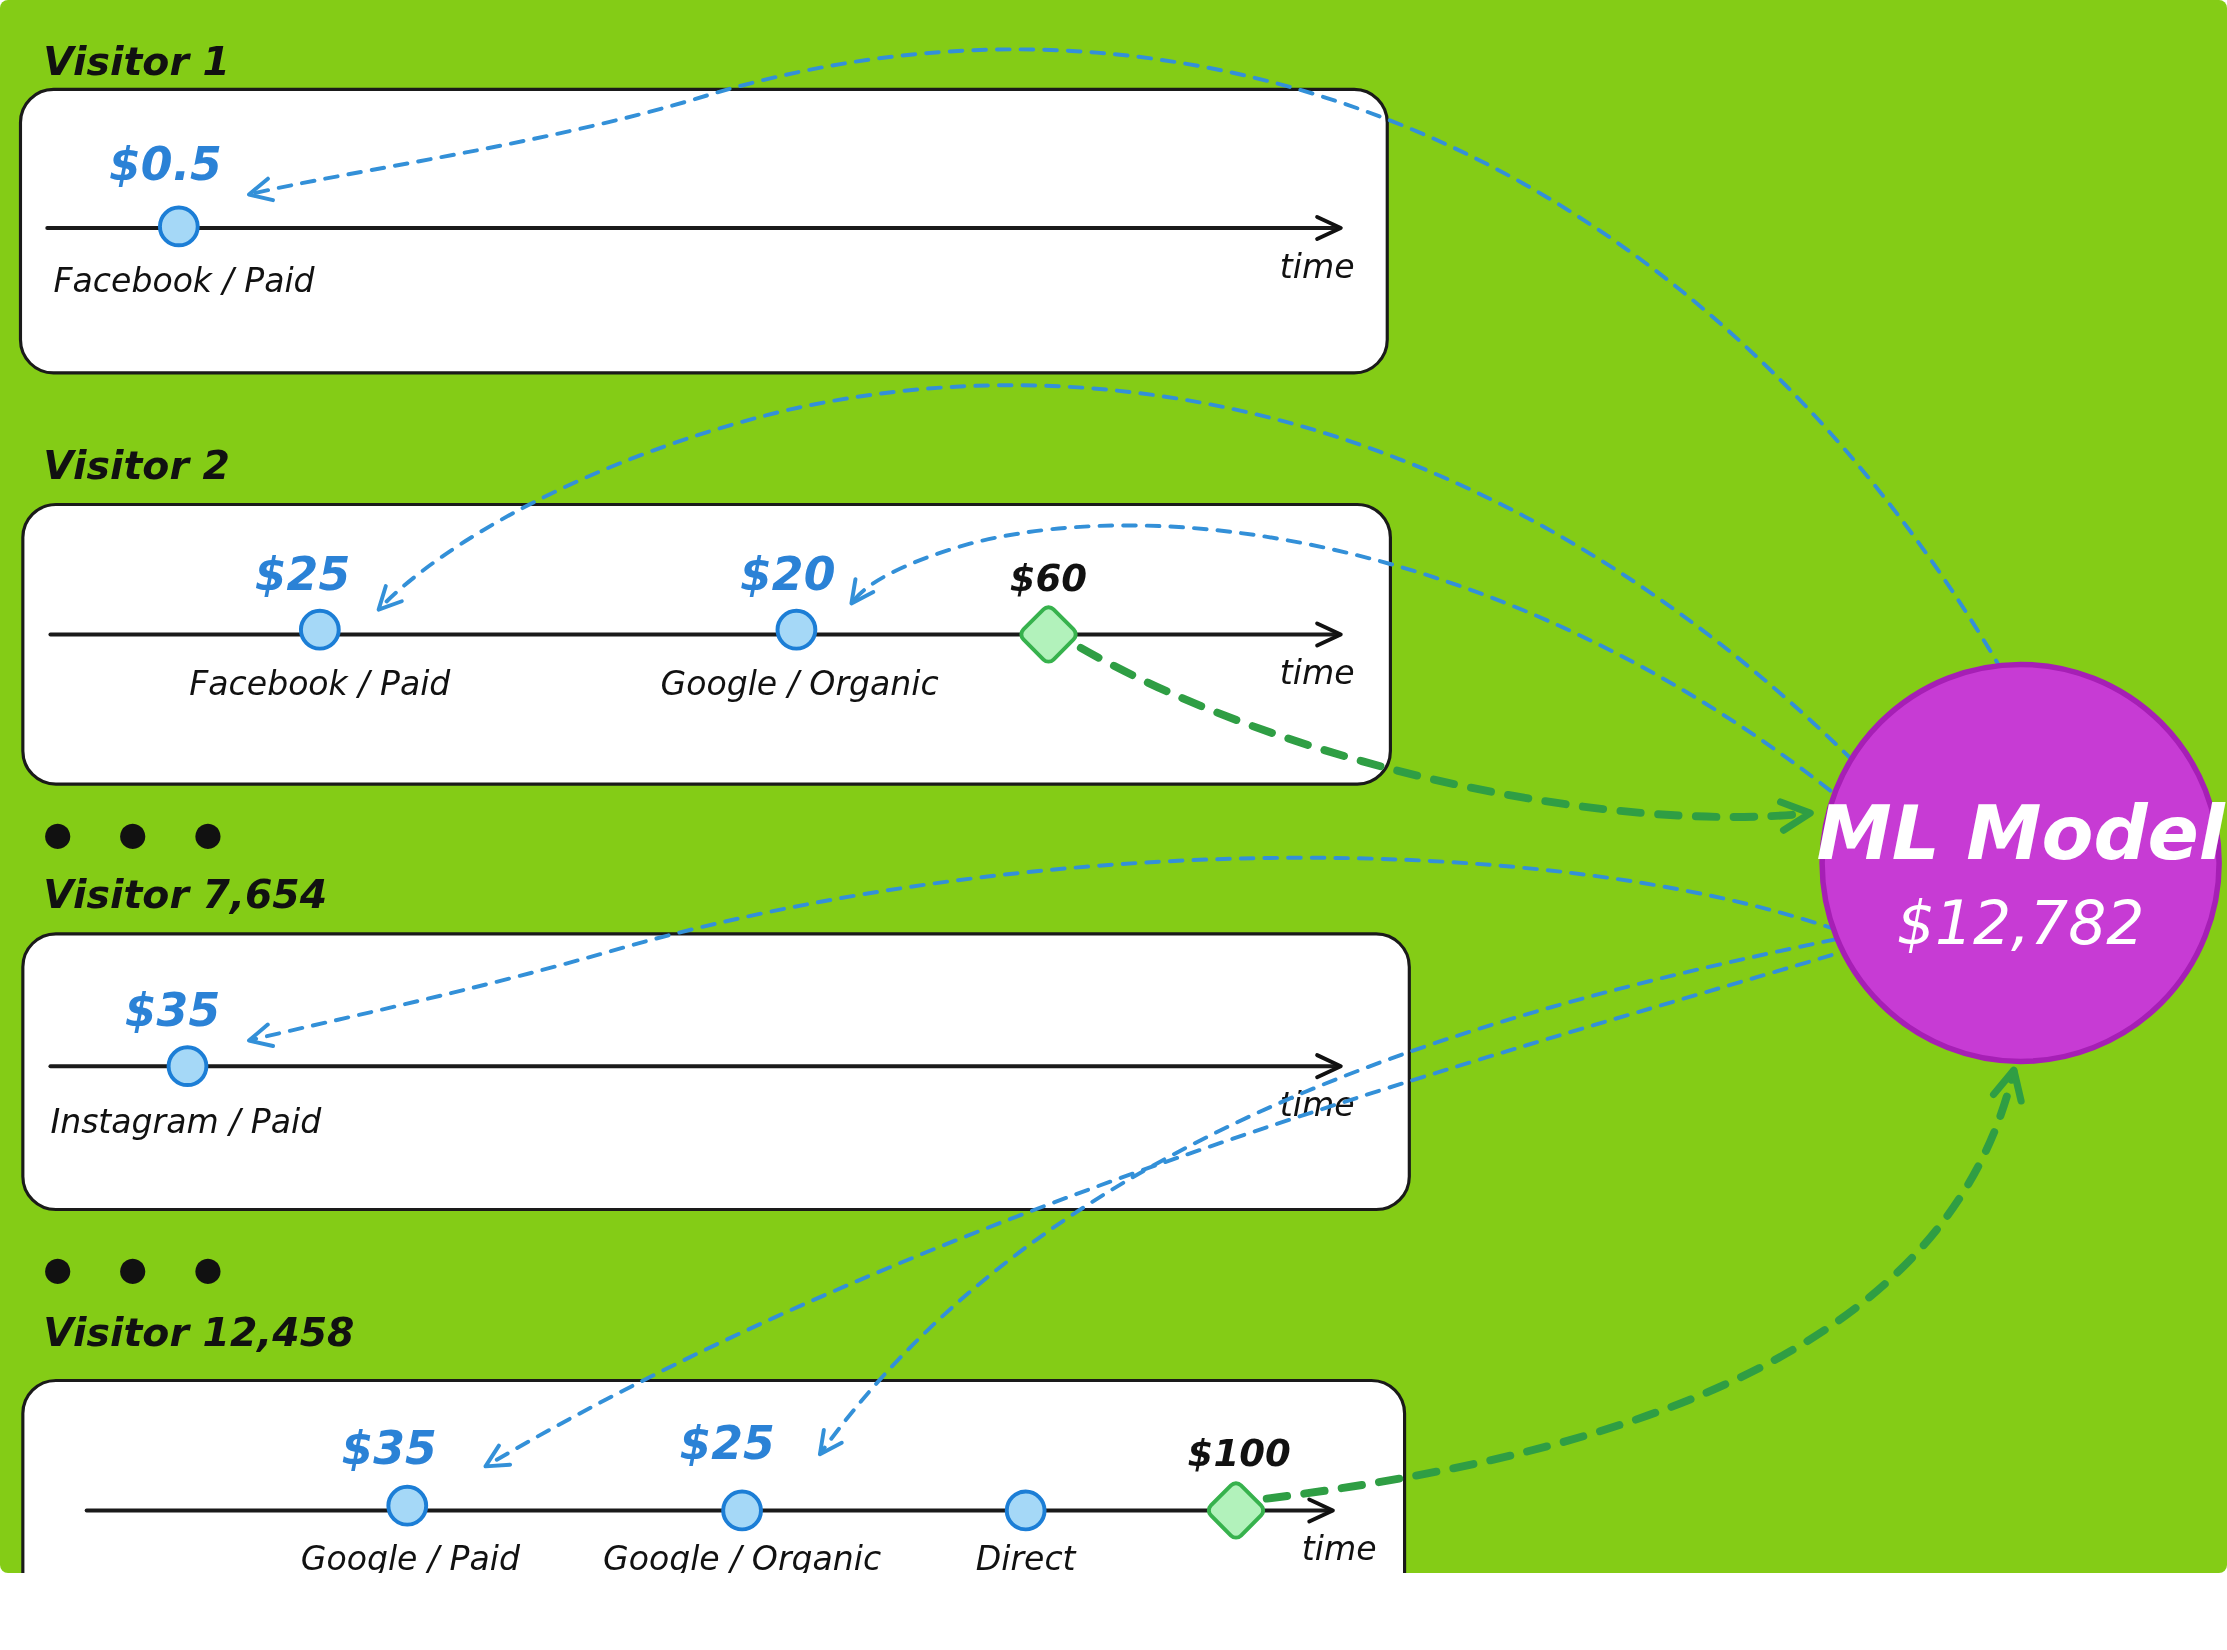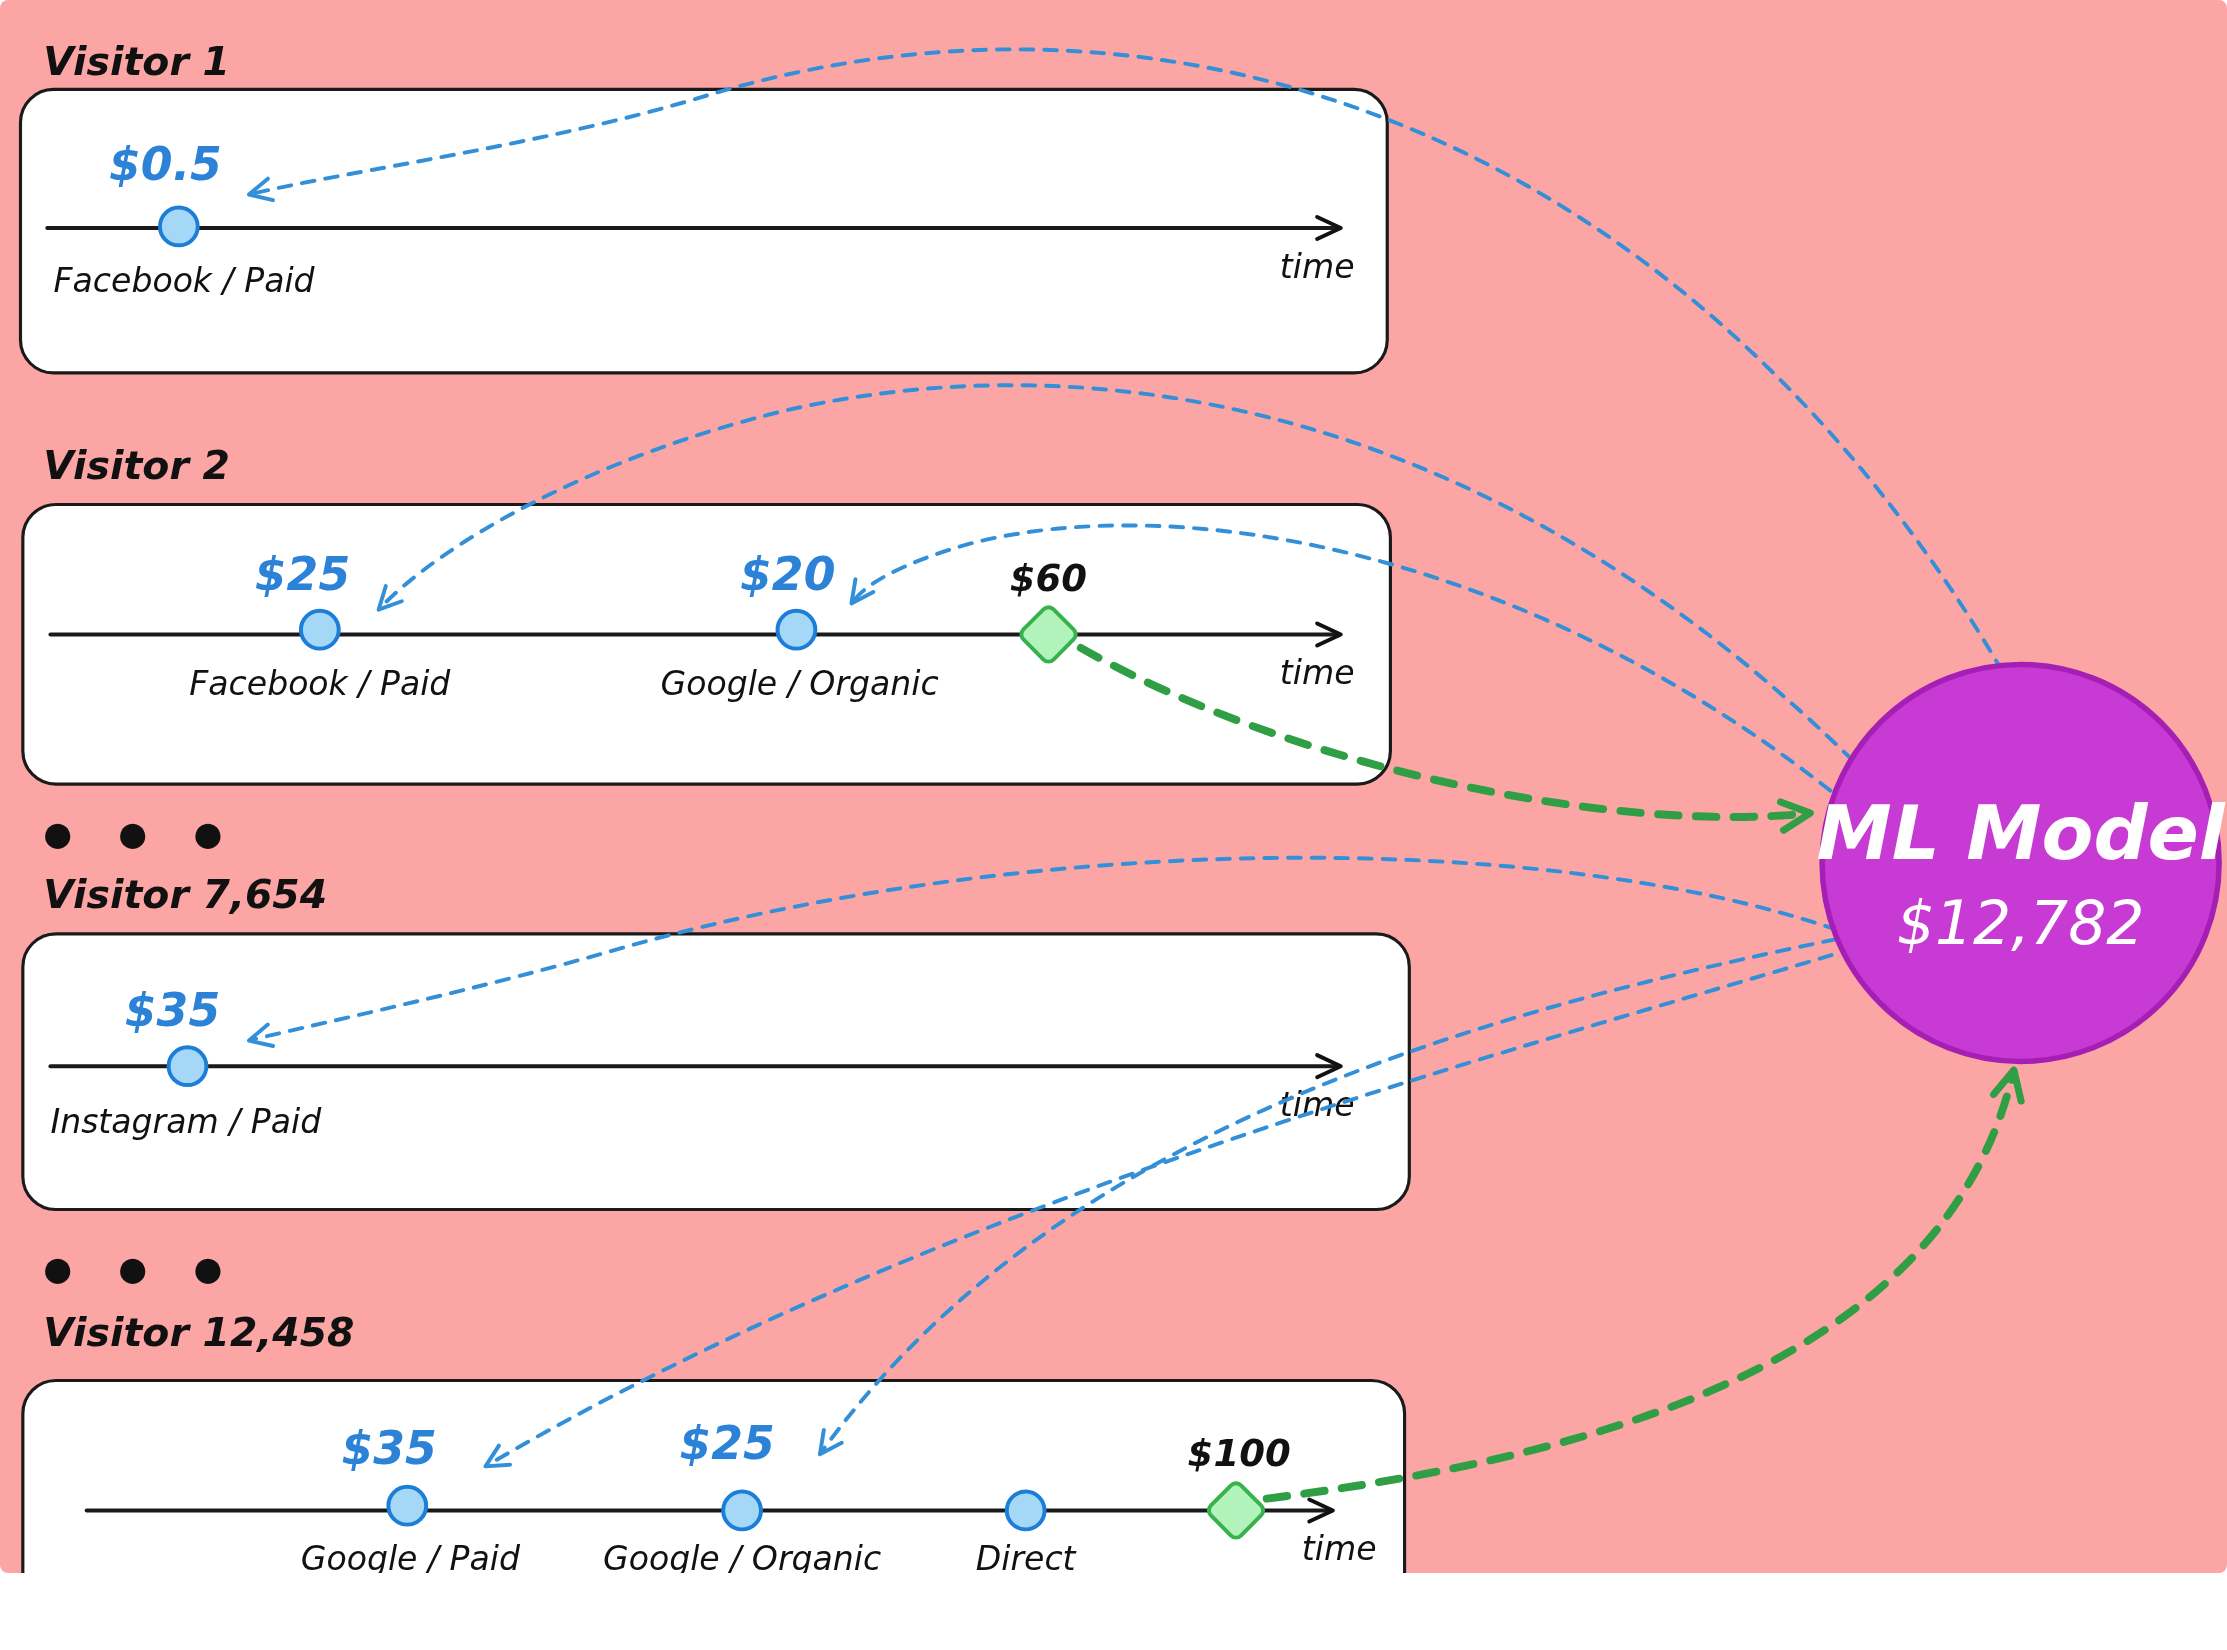--- a/index.html
+++ b/index.html
@@ -1,16 +1,16 @@
 <!DOCTYPE html>
 <html style="font-size:12.6px"><head>
 <meta charset="utf-8">
 <style>
   html, body { margin: 0; padding: 0; background: #ffffff; }
-  .canvas { position: relative; width: 2227px; height: 1573px; background: #fca5a5; overflow: hidden; border-radius: 8px; }
+  .canvas { position: relative; width: 2227px; height: 1573px; background: #84cc16; overflow: hidden; border-radius: 8px; }
   svg text { font-family: "DejaVu Sans", sans-serif; font-style: italic; fill: #111111; }
   .title      { font-size: 50px; font-weight: bold; }
   .channel    { font-size: 42px; }
   .value-blue { font-size: 58px; font-weight: bold; fill: #2b82d6; }
   .value-dark { font-size: 47px; font-weight: 600; fill: #111111; }
   .time-lbl   { font-size: 42px; }
   .dots       { font-size: 42px; font-style: normal; letter-spacing: 22px; font-weight: bold; }
   .ml-title   { font-size: 96px; font-weight: bold; fill: #ffffff; }
   .ml-value   { font-size: 76px; fill: #ffffff; }
   .panel      { fill: #ffffff; stroke: #1a1a1a; stroke-width: 4; }

